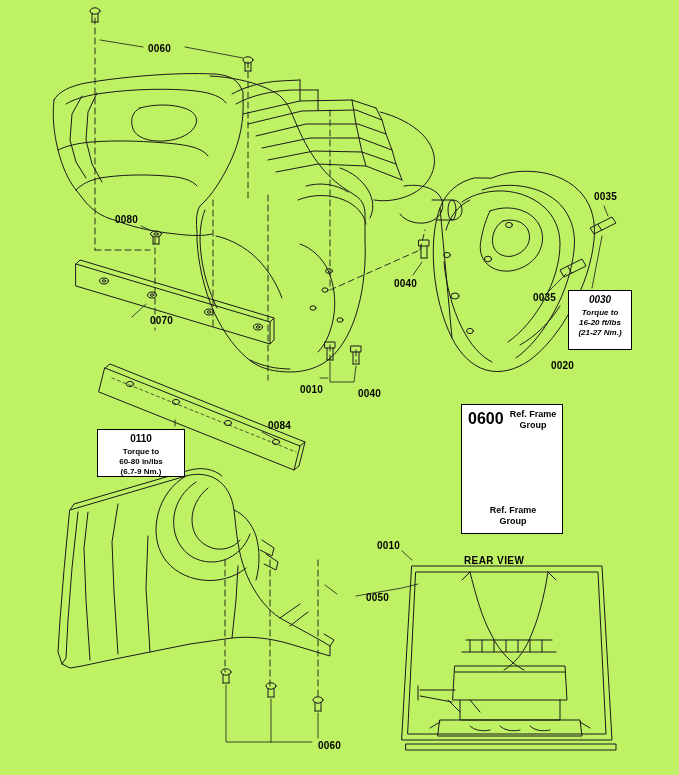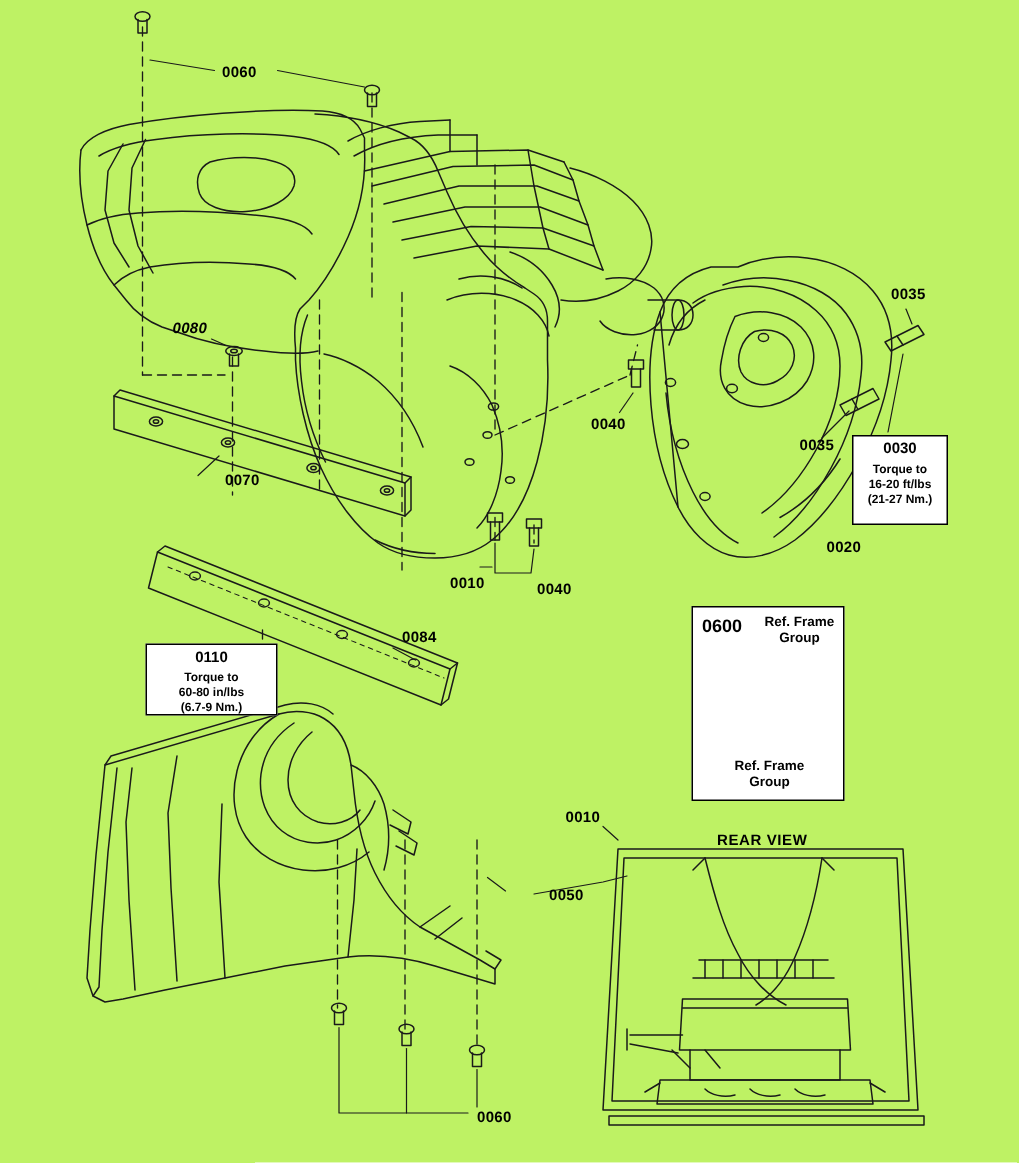--- a/index.html
+++ b/index.html
@@ -62,21 +62,21 @@
     width: 102px;
     height: 130px;
     border: 1.4px solid #000000;
     background: #ffffff;
     box-sizing: border-box;
   }
   #ref-box .refnum {
     position: absolute;
     left: 6px;
     top: 5px;
-    font-size: 12px;
+    font-size: 16px;
     font-weight: bold;
   }
   #ref-box .reftop {
     position: absolute;
     left: 44px;
     top: 4px;
     width: 54px;
     font-size: 9px;
     font-weight: bold;
     text-align: center;
@@ -87,21 +87,21 @@
     left: 14px;
     top: 100px;
     width: 74px;
     font-size: 9px;
     font-weight: bold;
     text-align: center;
     line-height: 1.2;
   }
   #rear-view-label {
     position: absolute;
-    left: 478px;
+    left: 464px;
     top: 555px;
     font-size: 10px;
     font-weight: bold;
     letter-spacing: 0.4px;
     text-align: center;
   }
 </style>
 </head>
 <body>
 
@@ -377,34 +377,34 @@
         <path d="M550 498 L553 495 L555 483"></path>
         <ellipse cx="489" cy="478" rx="2.6" ry="2"></ellipse>
         <ellipse cx="513" cy="483" rx="2.6" ry="2"></ellipse>
         <ellipse cx="537" cy="488" rx="2.6" ry="2"></ellipse>
       </g>
 
     </g>
   </svg>
 
   <div class="lbl" style="left:148px; top:43px;">0060</div>
-  <div class="lbl" style="left:115px; top:214px;font-style:italic;">0080</div>
+  <div class="lbl" style="left:115px; top:214px;">0080</div>
   <div class="lbl" style="left:110px; top:315px;padding-left:40px;">0070</div>
   <div class="lbl" style="left:300px; top:384px;">0010</div>
   <div class="lbl" style="left:394px; top:278px;">0040</div>
   <div class="lbl" style="left:358px; top:388px;">0040</div>
   <div class="lbl" style="left:594px; top:191px;">0035</div>
   <div class="lbl" style="left:533px; top:292px;">0035</div>
   <div class="lbl" style="left:551px; top:360px;">0020</div>
   <div class="lbl" style="left:268px; top:420px;">0084</div>
   <div class="lbl" style="left:342px; top:592px;margin-left:24px;">0050</div>
   <div class="lbl" style="left:377px; top:540px;">0010</div>
   <div class="lbl" style="left:318px; top:740px;">0060</div>
 
-  <div class="note" style="left:568px; top:290px; width:64px; height:60px;">
+  <div class="note" style="left:568px; top:290px; width:64px; height:60px;font-style:italic;">
     <span class="nref">0030</span>
     <span class="ntxt">Torque to
 16-20 ft/lbs
 (21-27 Nm.)</span>
   </div>
 
   <div class="note" style="left:97px; top:429px; width:88px; height:48px;">
     <span class="nref">0110</span>
     <span class="ntxt">Torque to
 60-80 in/lbs

